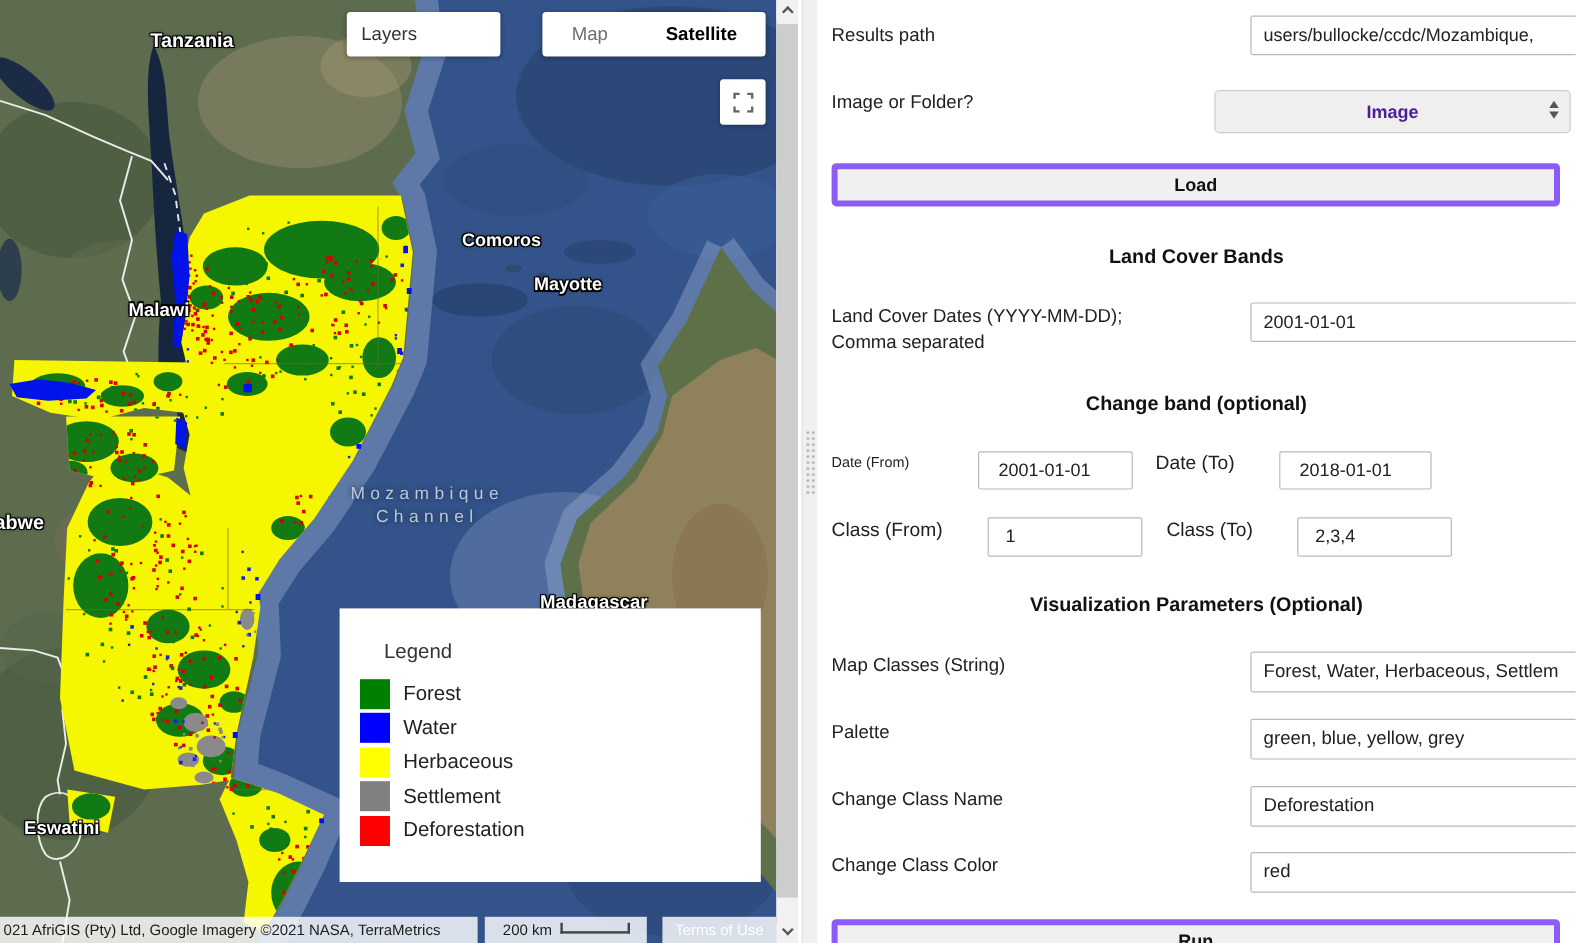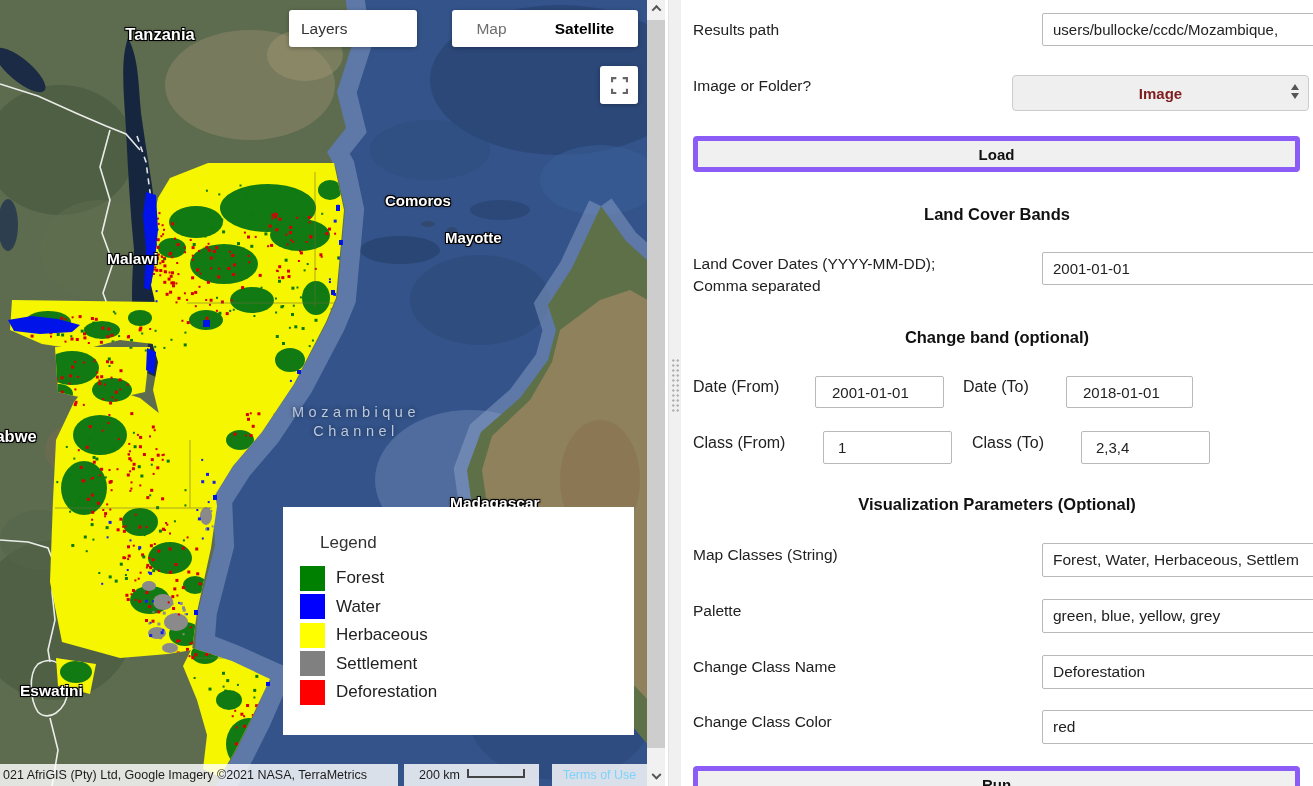--- a/index.html
+++ b/index.html
@@ -34,21 +34,21 @@
   .legend-swatch { width:25px; height:25px; margin-right:11px; flex:none; }
   .legend-label { font-size:17px; color:#222; }
 
   
   .attr-box { position:absolute; top:764px; height:22px; background:rgba(255,255,255,.82);
     display:flex; align-items:center; font-size:12.5px; color:#1c1c1c; z-index:4; }
   #attr-text { left:0; width:398px; padding-left:3px; white-space:nowrap; overflow:hidden; }
   #scale-box { left:404px; width:135px; padding-left:15px; }
   #scale-bar { width:58px; height:9px; border-left:2px solid #444; border-right:2px solid #444;
     border-bottom:2px solid #444; margin-left:7px; margin-top:-4px; }
-  #terms-box { left:552px; width:95px; justify-content:center; color:#7dd3fc; cursor:pointer; }
+  #terms-box { left:552px; width:95px; justify-content:center; color:#ffffff; cursor:pointer; }
 
   
   #vscroll { position:absolute; left:647px; top:0; width:18px; height:786px; background:#f1f1f1; z-index:6; }
   .scroll-btn { position:absolute; left:0; width:18px; height:17px; background:#f1f1f1; display:flex; align-items:center; justify-content:center; cursor:pointer; }
   #scroll-up { top:0; } #scroll-down { bottom:0; }
   .chev { width:7px; height:7px; border-top:2px solid #555; border-left:2px solid #555; }
   .chev.up { transform:rotate(45deg) translate(1px,1px); }
   .chev.down { transform:rotate(225deg) translate(2px,2px); }
   #scroll-thumb { position:absolute; left:0; top:20px; width:18px; height:728px; background:#cdcdcd; cursor:pointer; }
 
@@ -62,21 +62,21 @@
   #panel { position:absolute; left:681px; top:0; width:632px; height:616px; background:#fff; z-index:3; }
   .plabel { position:absolute; font-size:15.5px; color:#212121; white-space:nowrap; }
   .heading { position:absolute; left:0; width:632px; text-align:center; font-size:16.5px; font-weight:700; color:#111; }
   .txt { position:absolute; border:1px solid #b9b9b9; border-radius:2px; font-family:"Liberation Sans",sans-serif;
     font-size:15px; color:#222; padding:0 10px; background:#fff; outline:none; }
   .txt.wide { left:331px; width:297px; height:33px;margin-left:30px; }
   .gbutton { position:absolute; left:12px; width:607px; background:#f0f0f0; border:5px solid #8b5cf6; border-radius:4px;
     font-weight:700; font-size:15px; color:#111; display:flex; align-items:center; justify-content:center; cursor:pointer; }
   #select-imgfolder { position:absolute; left:331px; top:75px; width:297px; height:36px; background:#efefef;
     border:1px solid #ccc; border-radius:4px; display:flex; align-items:center; justify-content:center;
-    font-weight:700; font-size:15px; color:#7f1d1d; cursor:pointer; }
+    font-weight:700; font-size:15px; color:#4c1d95; cursor:pointer; }
   #select-arrows { position:absolute; right:9px; top:8px; display:flex; flex-direction:column; gap:3px; }
   #select-arrows i { width:0; height:0; border-left:4.5px solid transparent; border-right:4.5px solid transparent; }
   #select-arrows .a-up { border-bottom:6px solid #555; }
   #select-arrows .a-dn { border-top:6px solid #555; }
 </style>
 </head>
 <body>
 
 <div id="app">
 
@@ -946,21 +946,21 @@
     <button class="gbutton" style="top:136px; height:36px;">Load</button>
 
     <div class="heading" style="top:205px;text-align:center;">Land Cover Bands</div>
 
     <div class="plabel" style="left:12px; top:255px;">Land Cover Dates (YYYY-MM-DD);</div>
     <div class="plabel" style="left:12px; top:277px;">Comma separated</div>
     <input class="txt wide" style="top: 252px;" type="text" value="2001-01-01">
 
     <div class="heading" style="top:328px;">Change band (optional)</div>
 
-    <div class="plabel" style="left:12px; top:378px; font-size:16px;">Date (From)</div>
+    <div class="plabel" style="left:12px; top:378px; font-size:12px;">Date (From)</div>
     <input class="txt" style="left: 134px; top: 376px; width: 129px; height: 32px; padding-left: 16px;" type="text" value="2001-01-01">
     <div class="plabel" style="left:282px; top:378px; font-size:16px;">Date (To)</div>
     <input class="txt" style="left: 385px; top: 376px; width: 127px; height: 32px; padding-left: 16px;" type="text" value="2018-01-01">
 
     <div class="plabel" style="left:12px; top:434px; font-size:16px;">Class (From)</div>
     <input class="txt" style="left: 142px; top: 431px; width: 129px; height: 33px; padding-left: 14px;" type="text" value="1">
     <div class="plabel" style="left:291px; top:434px; font-size:16px;">Class (To)</div>
     <input class="txt" style="left: 400px; top: 431px; width: 129px; height: 33px; padding-left: 14px;" type="text" value="2,3,4">
 
     <div class="heading" style="top:495px;">Visualization Parameters (Optional)</div>

